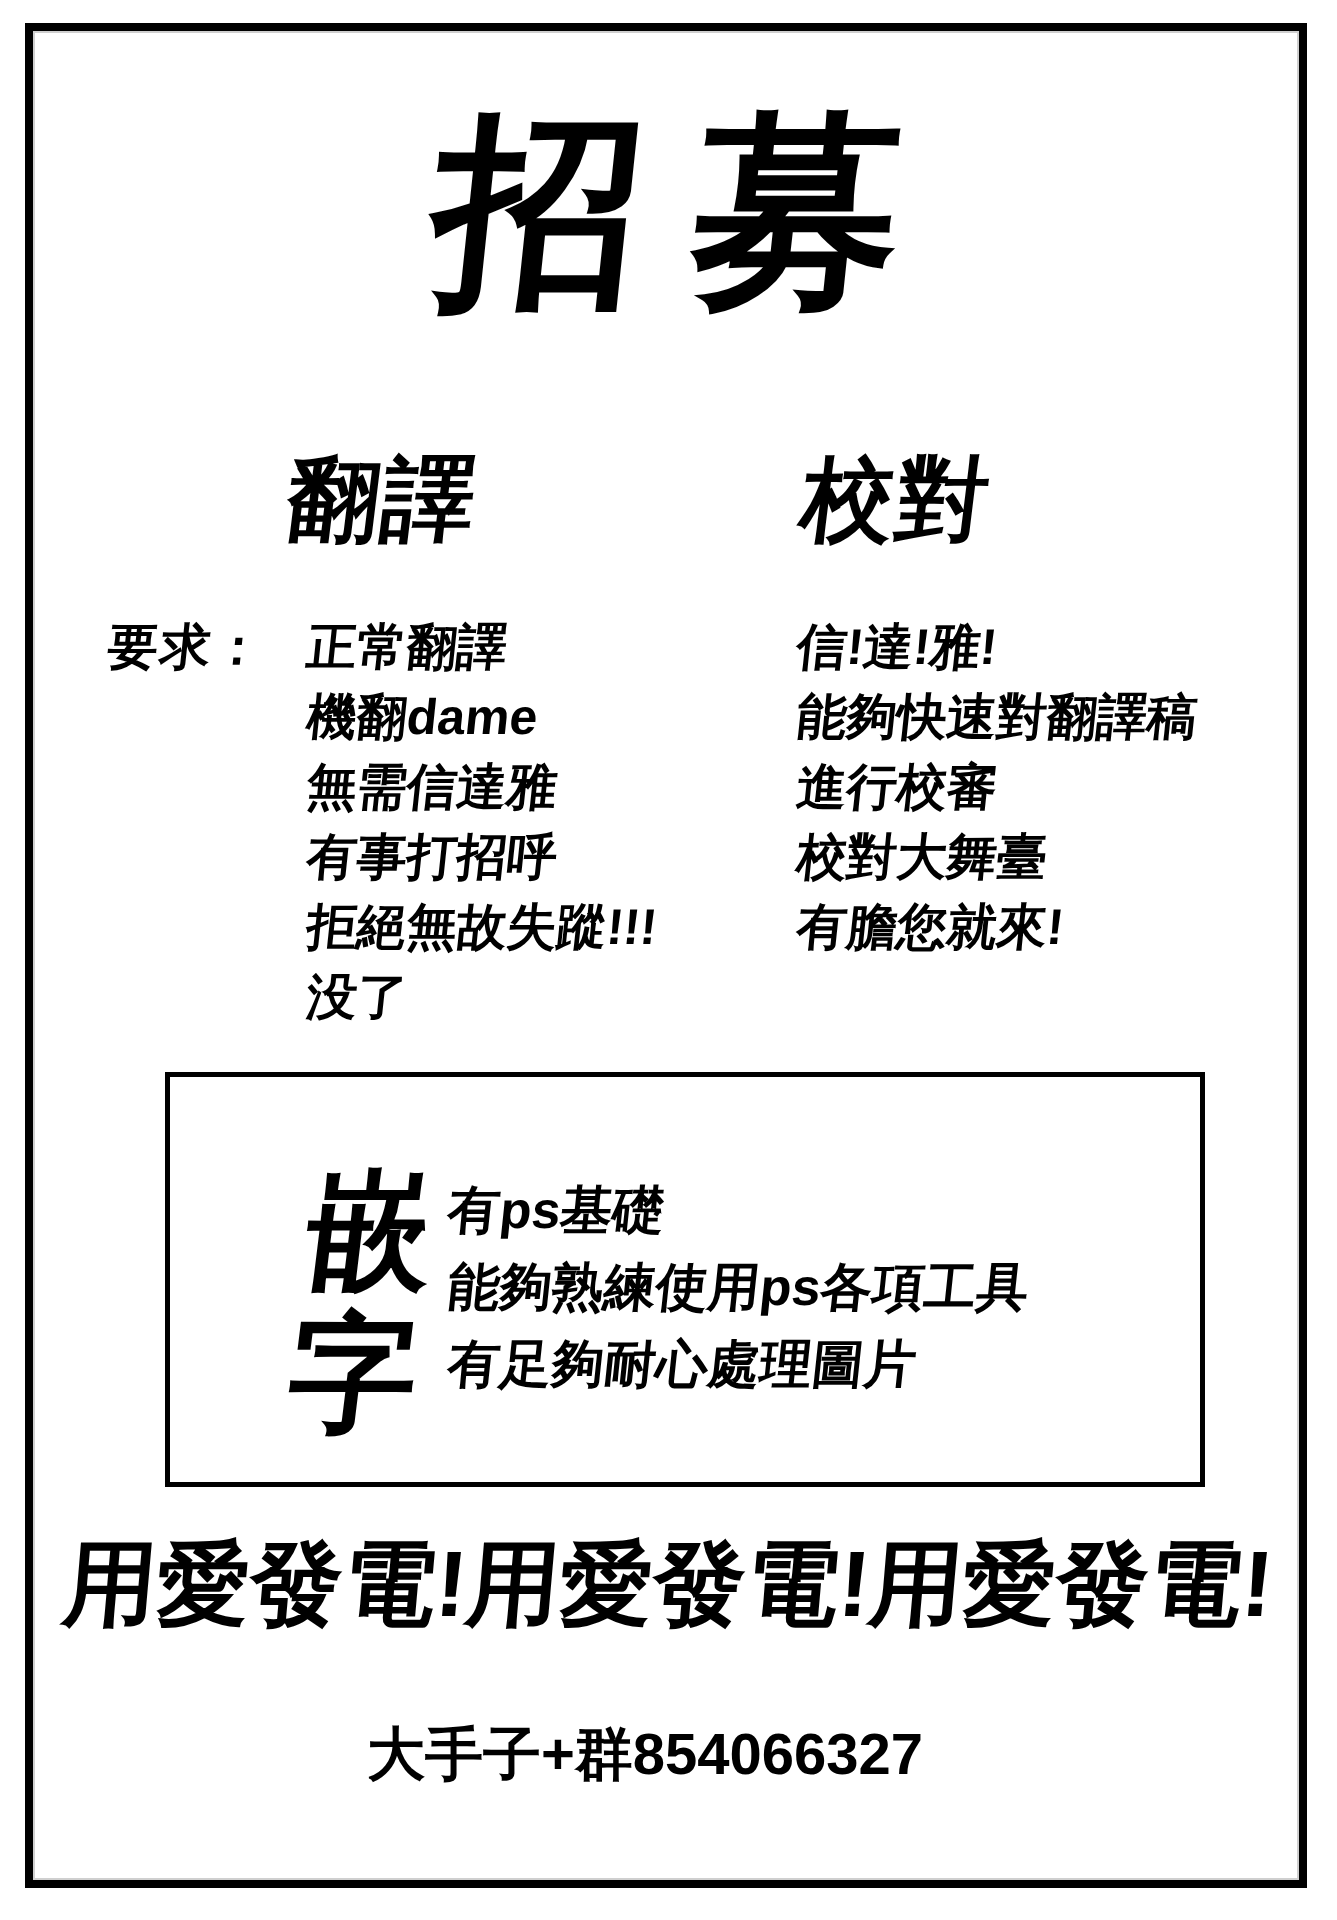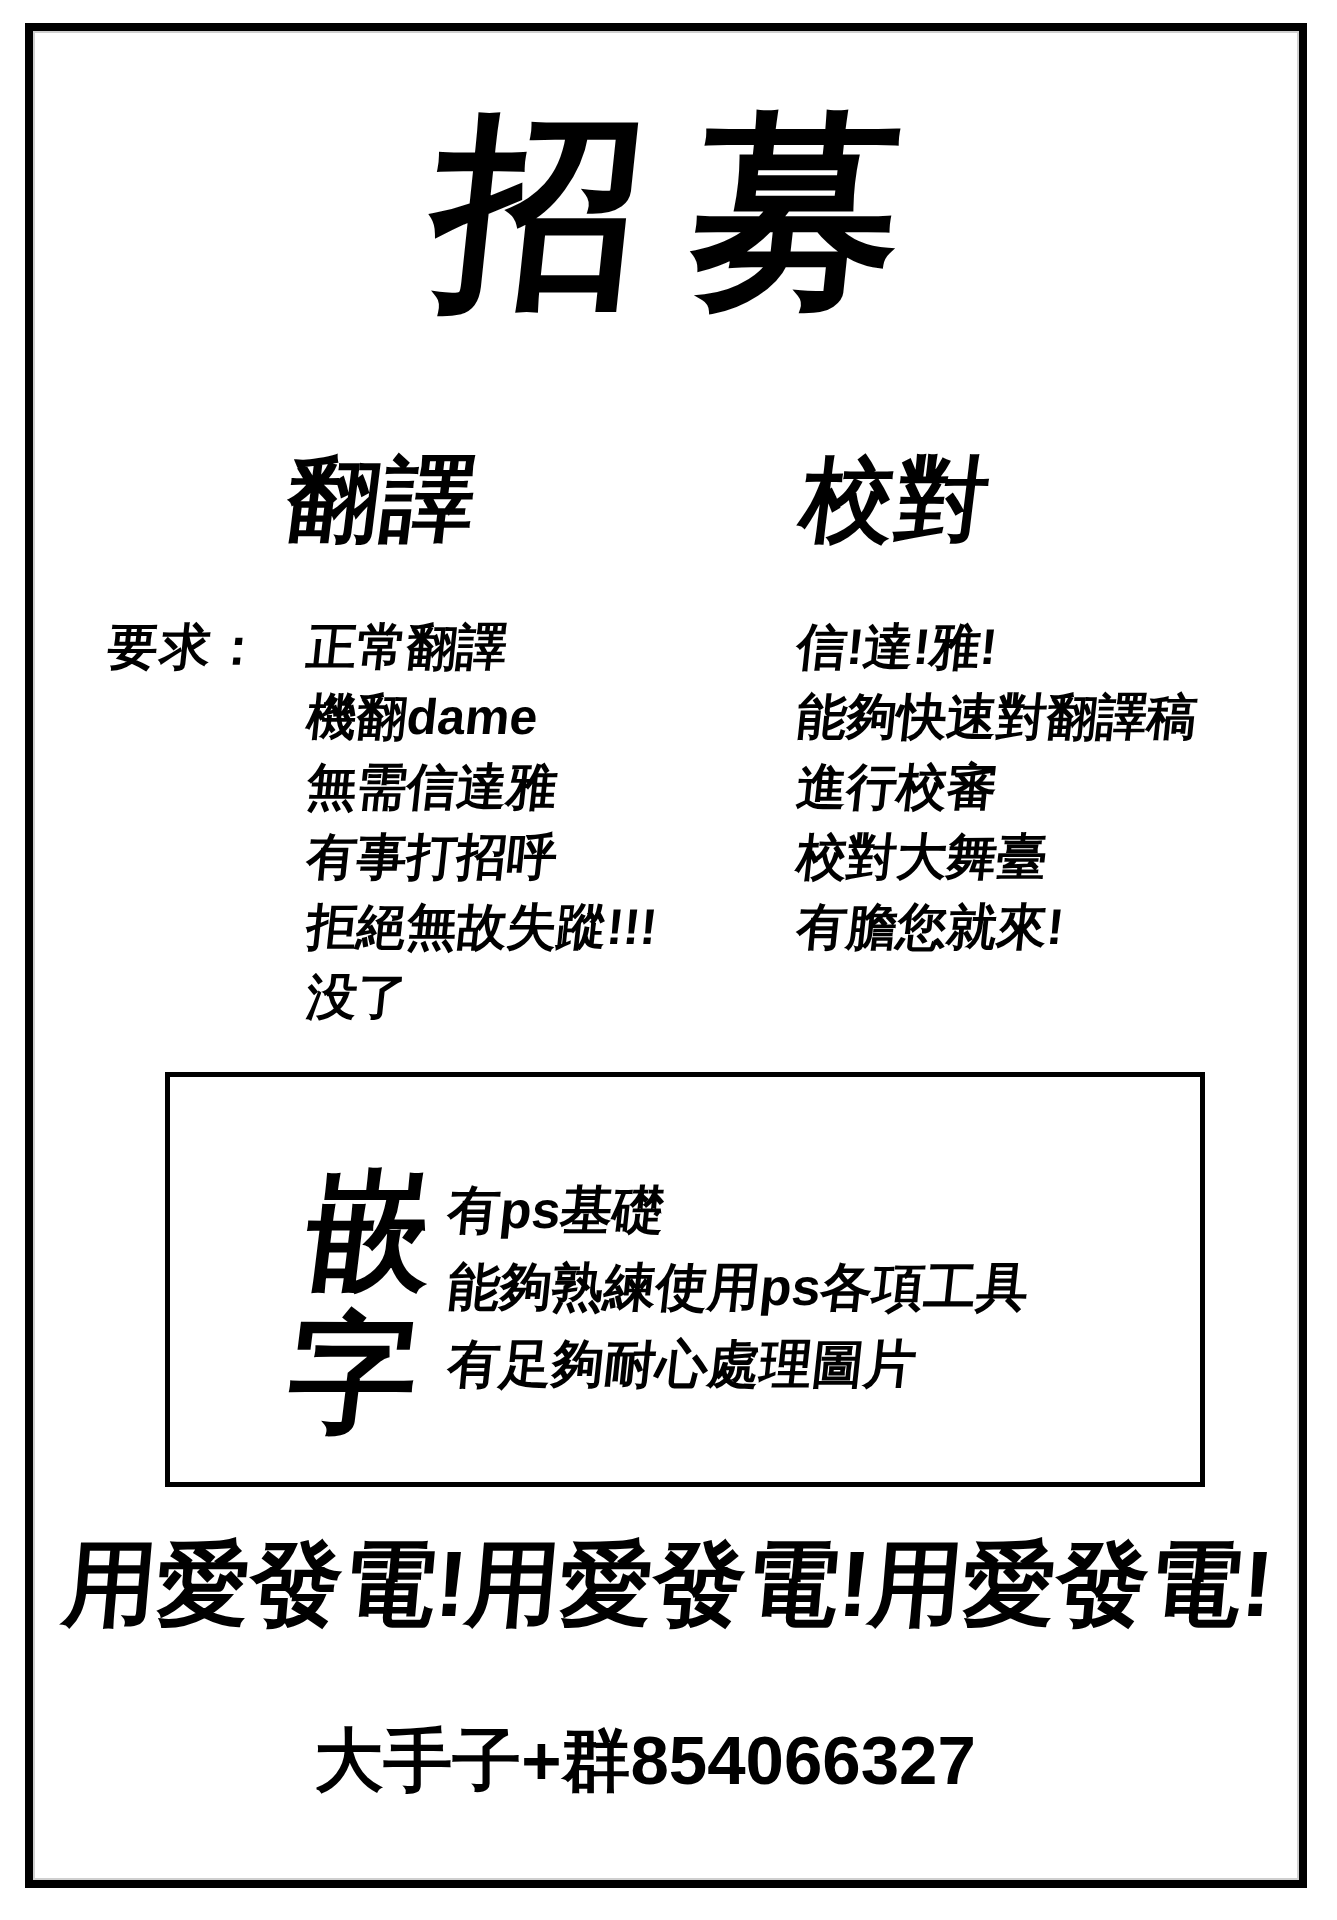--- a/index.html
+++ b/index.html
@@ -101,21 +101,21 @@
     font-size: 93px;
     line-height: 1.3;
     transform: skewX(-5deg);
     white-space: nowrap;
   }
   .contact {
     position: absolute;
     top: 1718px;
     left: 645px;
     transform: translateX(-50%);
-    font-size: 69px;
+    font-size: 58px;
     line-height: 1.25;
     white-space: nowrap;
   }
 </style>
 </head>
 <body>
 
 <div class="page">
   <div class="frame"></div>
 

